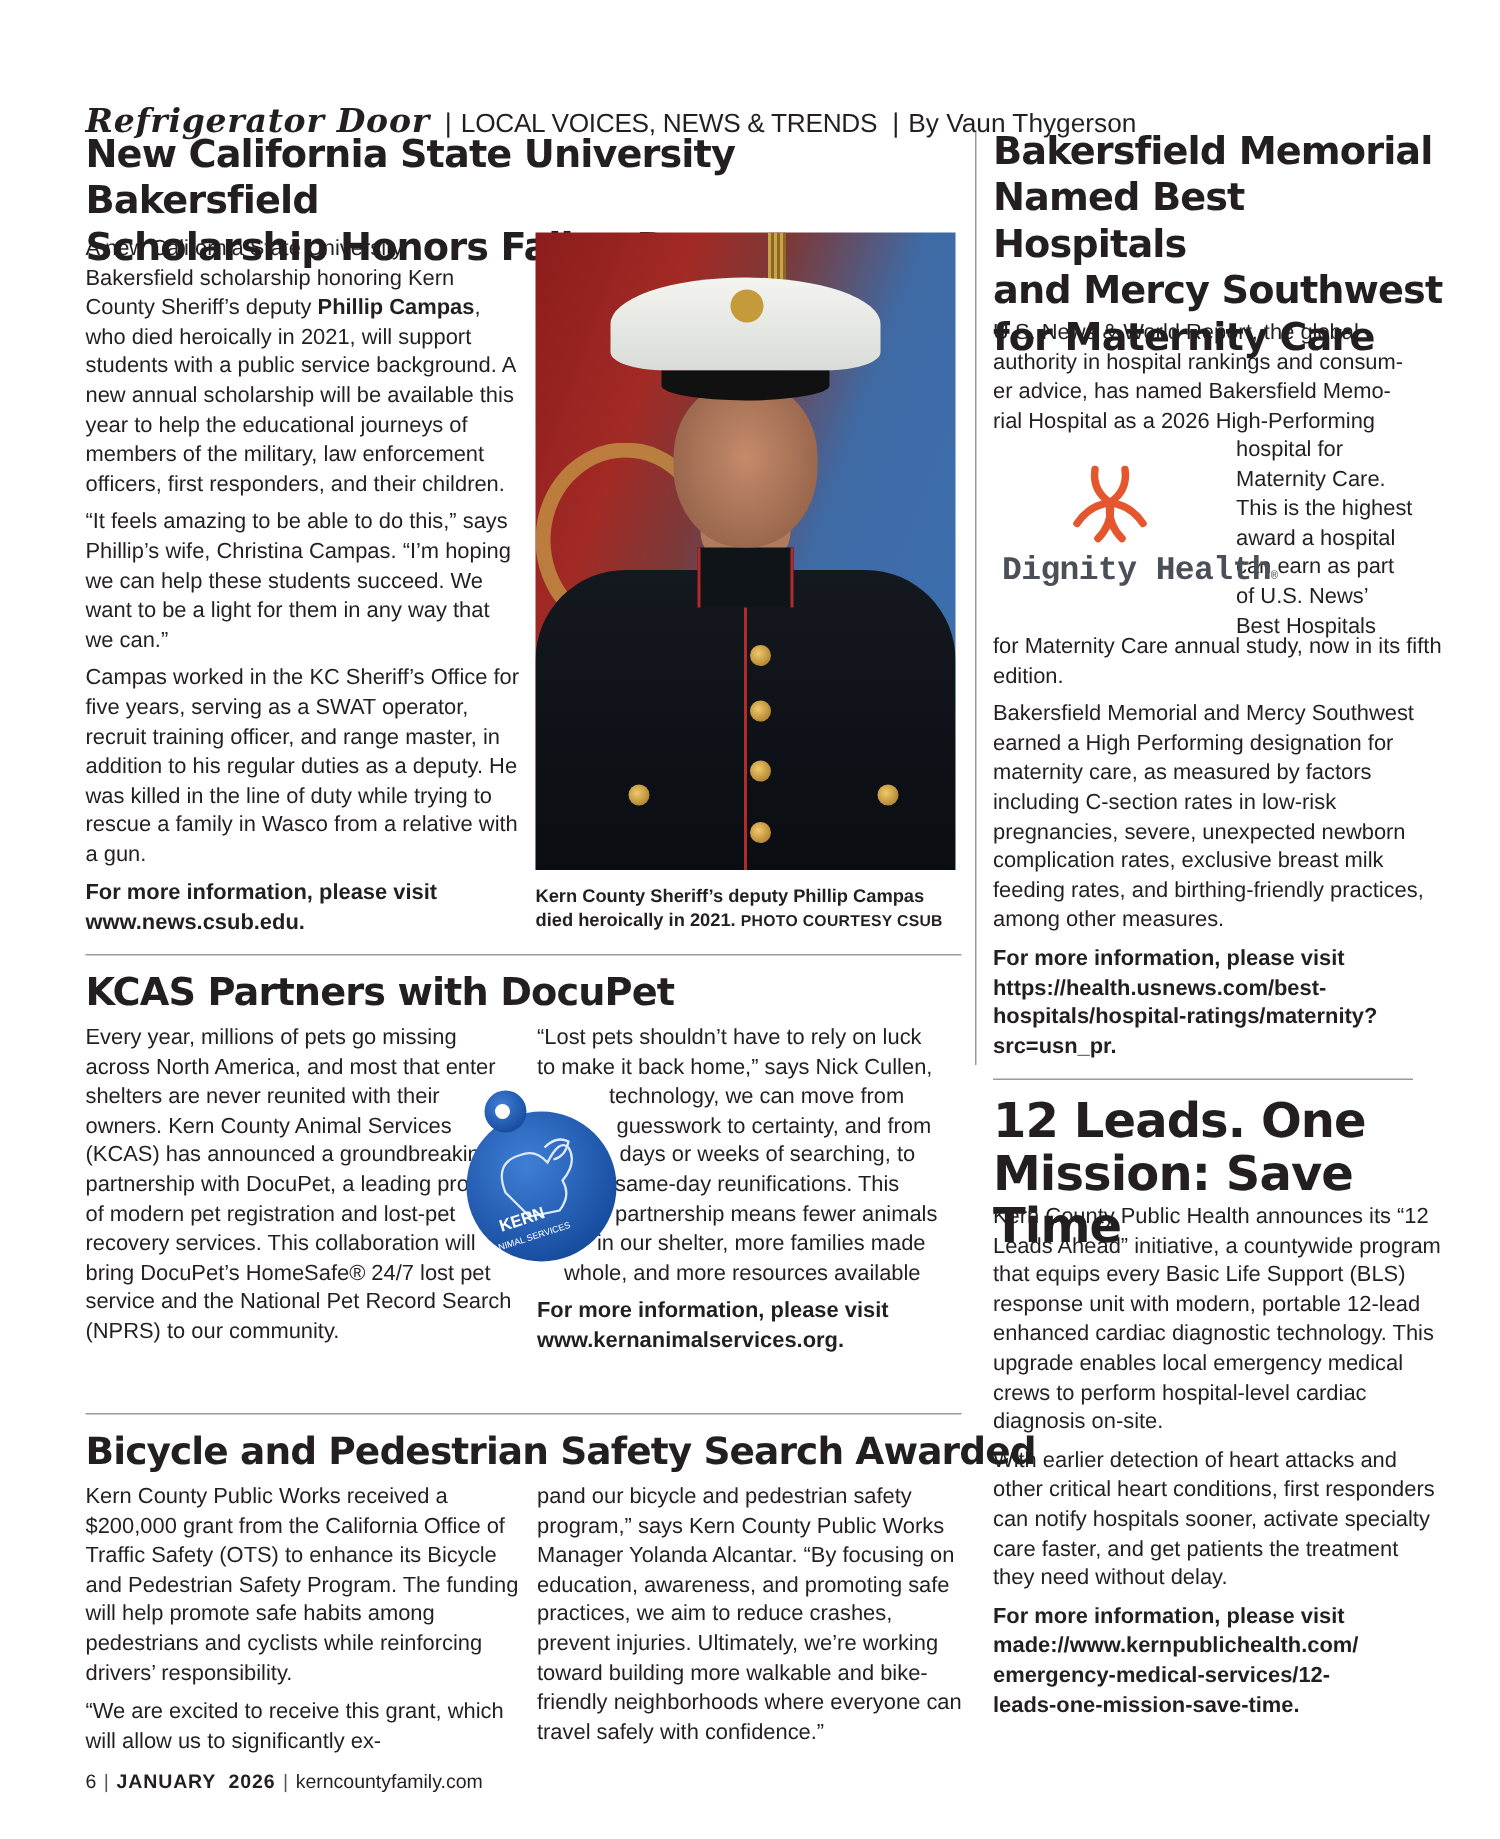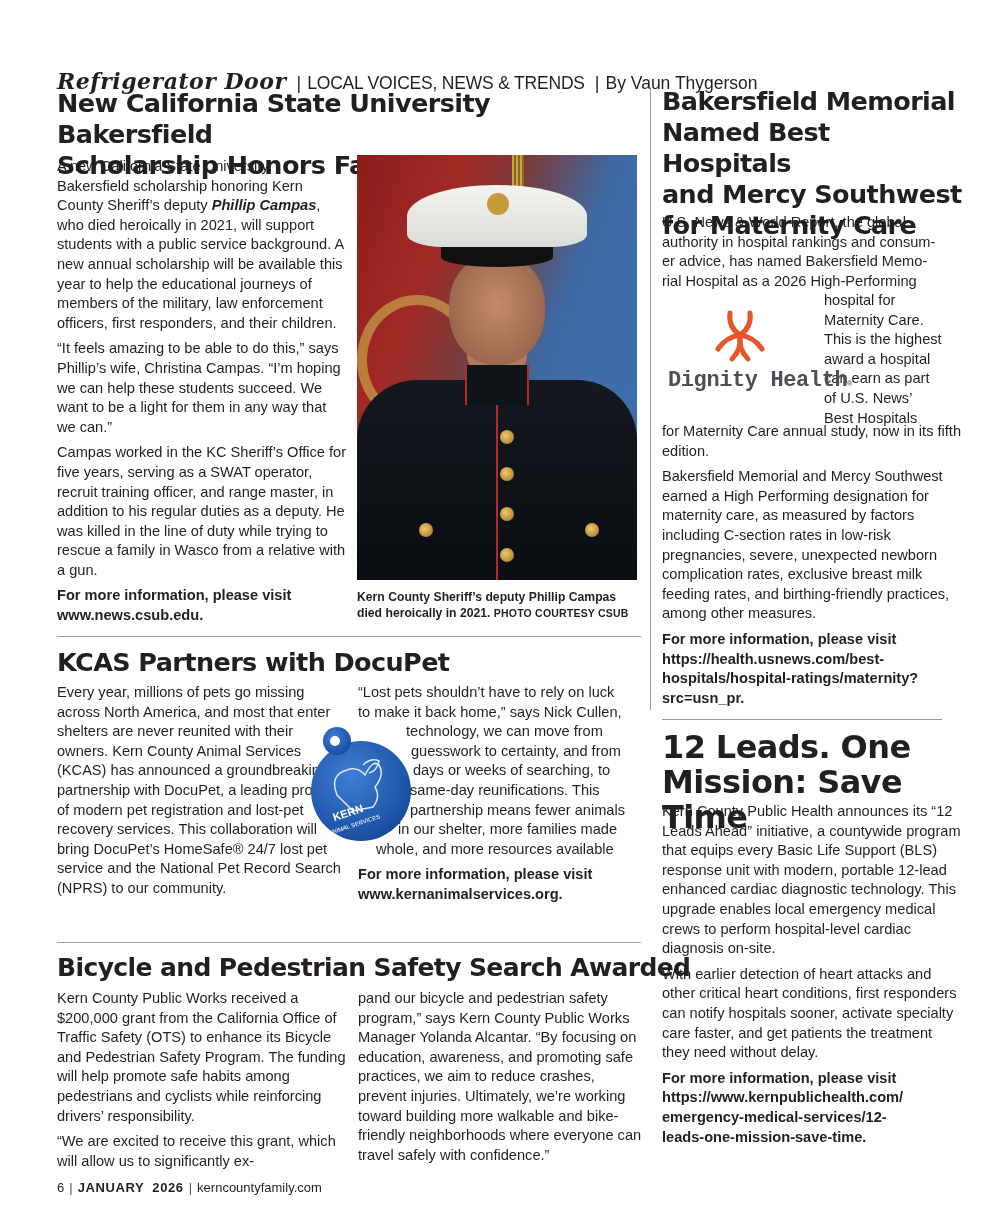--- a/index.html
+++ b/index.html
@@ -8,21 +8,21 @@
 
   .masthead { position: absolute; left: 57px; top: 36px; height: 30px; display: flex; align-items: baseline; white-space: nowrap; margin-top: 32px; }
   .masthead .brand { font-family: "DejaVu Serif", serif; font-style: italic; font-weight: bold; font-size: 22px; letter-spacing: 0.5px; color: #231f20; }
   .masthead .sep { font-size: 18px; color: #231f20; margin: 0 6px 0 10px; font-weight: 300; }
   .masthead .section { font-size: 17.5px; color: #231f20; letter-spacing: -0.2px; }
   .masthead .byline { font-size: 17.5px; color: #231f20; }
 
   .headline { font-family: "DejaVu Sans", sans-serif; font-weight: bold; color: #231f20; letter-spacing: -0.6px; }
   .body-text { font-size: 14.6px; line-height: 19.6px; color: #231f20; }
   .body-text p { margin-bottom: 6px; }
-  .body-text b { font-weight: bold; font-style: italic; }
+  .body-text b { font-weight: bold; }
   .more { font-weight: bold; font-size: 14.6px; line-height: 19.6px; }
 
   .abs { position: absolute; }
 
   .vrule { position: absolute; left: 650px; top: 88px; width: 1px; height: 622px; background: #9a9a9a; }
   .hrule { position: absolute; height: 1px; background: #9a9a9a; }
 
   
   .photo { position: absolute; left: 357px; top: 155px; width: 280px; height: 425px; overflow: hidden;
     background: linear-gradient(110deg, #8c1c1c 0%, #a22a25 25%, #7a3a3a 40%, #3f6aa4 60%, #3b71b3 100%); }
@@ -212,21 +212,21 @@
 <div class="abs headline" style="left:662px; top:730px; width:300px; font-size:32px; line-height:35px;">
   <div>12 Leads. One</div>
   <div>Mission: Save Time</div>
 </div>
 
 <div class="abs body-text" style="left:662px; top:802px; width:300px;">
   <p>Kern County Public Health announces its “12 Leads Ahead” initiative, a county­wide program that equips every Basic Life Support (BLS) response unit with modern, portable 12-lead enhanced car­diac diagnostic technology. This upgrade enables local emergency medical crews to perform hospital-level cardiac diagno­sis on-site.</p>
   <p>With earlier detection of heart attacks and other critical heart conditions, first responders can notify hospitals sooner, activate specialty care faster, and get patients the treatment they need without delay.</p>
   <div class="more">
     <div>For more information, please visit</div>
-    <div>https://www.kernpublichealth.com/</div>
+    <div>made://www.kernpublichealth.com/</div>
     <div>emergency-medical-services/12-</div>
     <div>leads-one-mission-save-time.</div>
   </div>
 </div>
 
 <div class="footer">
   <span>6</span><span class="fsep">|</span><b style="white-space:pre;">JANUARY  2026</b><span class="fsep">|</span><span>kerncountyfamily.com</span>
 </div>
 
 </body></html>

